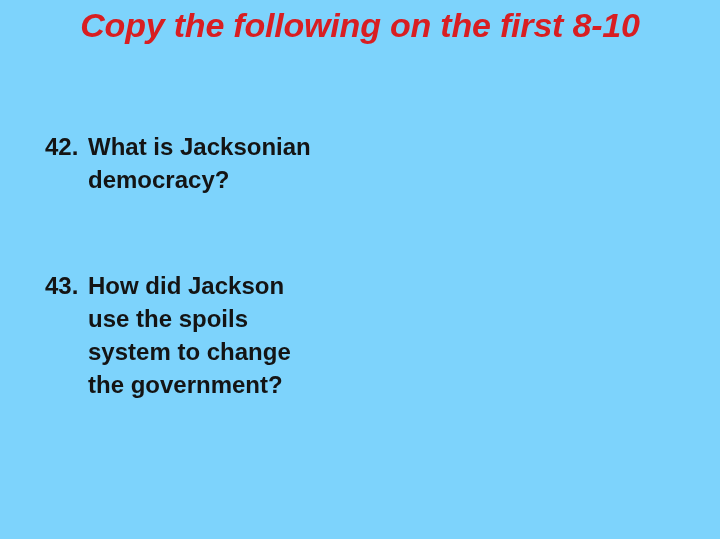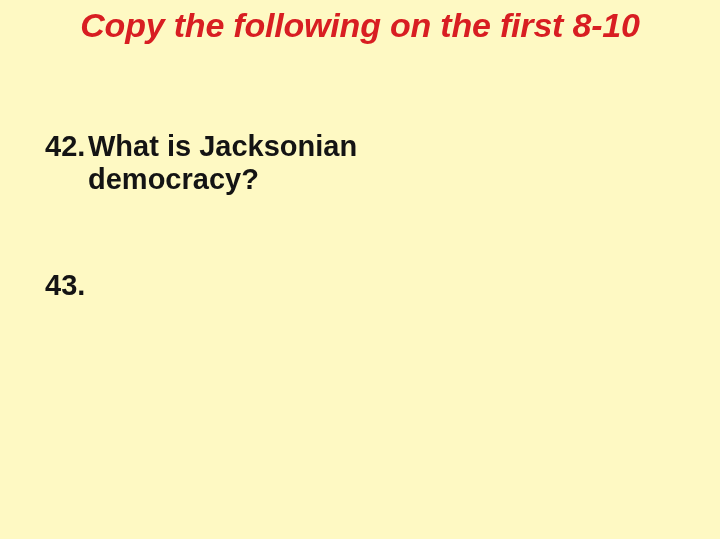--- a/index.html
+++ b/index.html
@@ -5,21 +5,21 @@
   html, body {
     margin: 0;
     padding: 0;
     background: #ffffff;
   }
 
   .slide {
     position: relative;
     width: 720px;
     height: 539px;
-    background: #fef9c3;
+    background: #7dd3fc;
     overflow: hidden;
     font-family: "Liberation Sans", sans-serif;
     -webkit-font-smoothing: antialiased;
   }
 
   
   .title-block {
     position: absolute;
     left: 0;
     top: 6px;
@@ -45,21 +45,21 @@
     left: 45px;
     top: 130px;
     width: 430px;
   }
 
   .question-item {
     display: flex;
     align-items: flex-start;
     color: #141414;
     font-family: "Liberation Sans", sans-serif;
-    font-size: 29px;
+    font-size: 24px;
     font-weight: bold;
     line-height: 33px;
   }
 
   .question-item + .question-item {
     margin-top: 73px;
   }
 
   .q-number {
     flex: 0 0 auto;
@@ -85,17 +85,21 @@
   <div class="question-list">
 
     <div class="question-item">
       <span class="q-number">42.</span>
       <span class="q-text">What is Jacksonian
 democracy?</span>
     </div>
 
     <div class="question-item">
       <span class="q-number">43.</span>
+      <span class="q-text">How did Jackson
+use the spoils
+system to change
+the government?</span>
     </div>
 
   </div>
 
 </div>
 
 </body></html>

